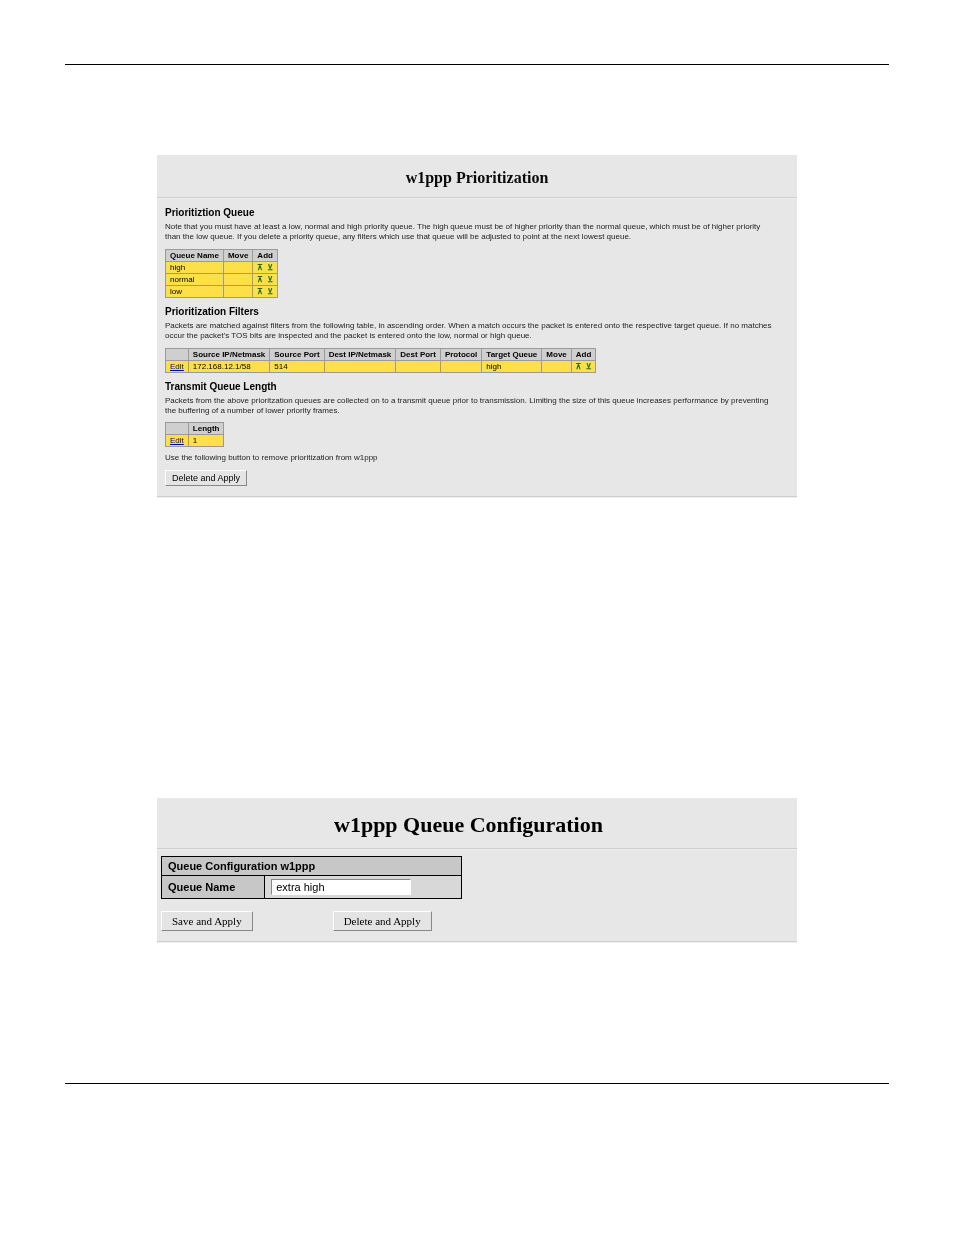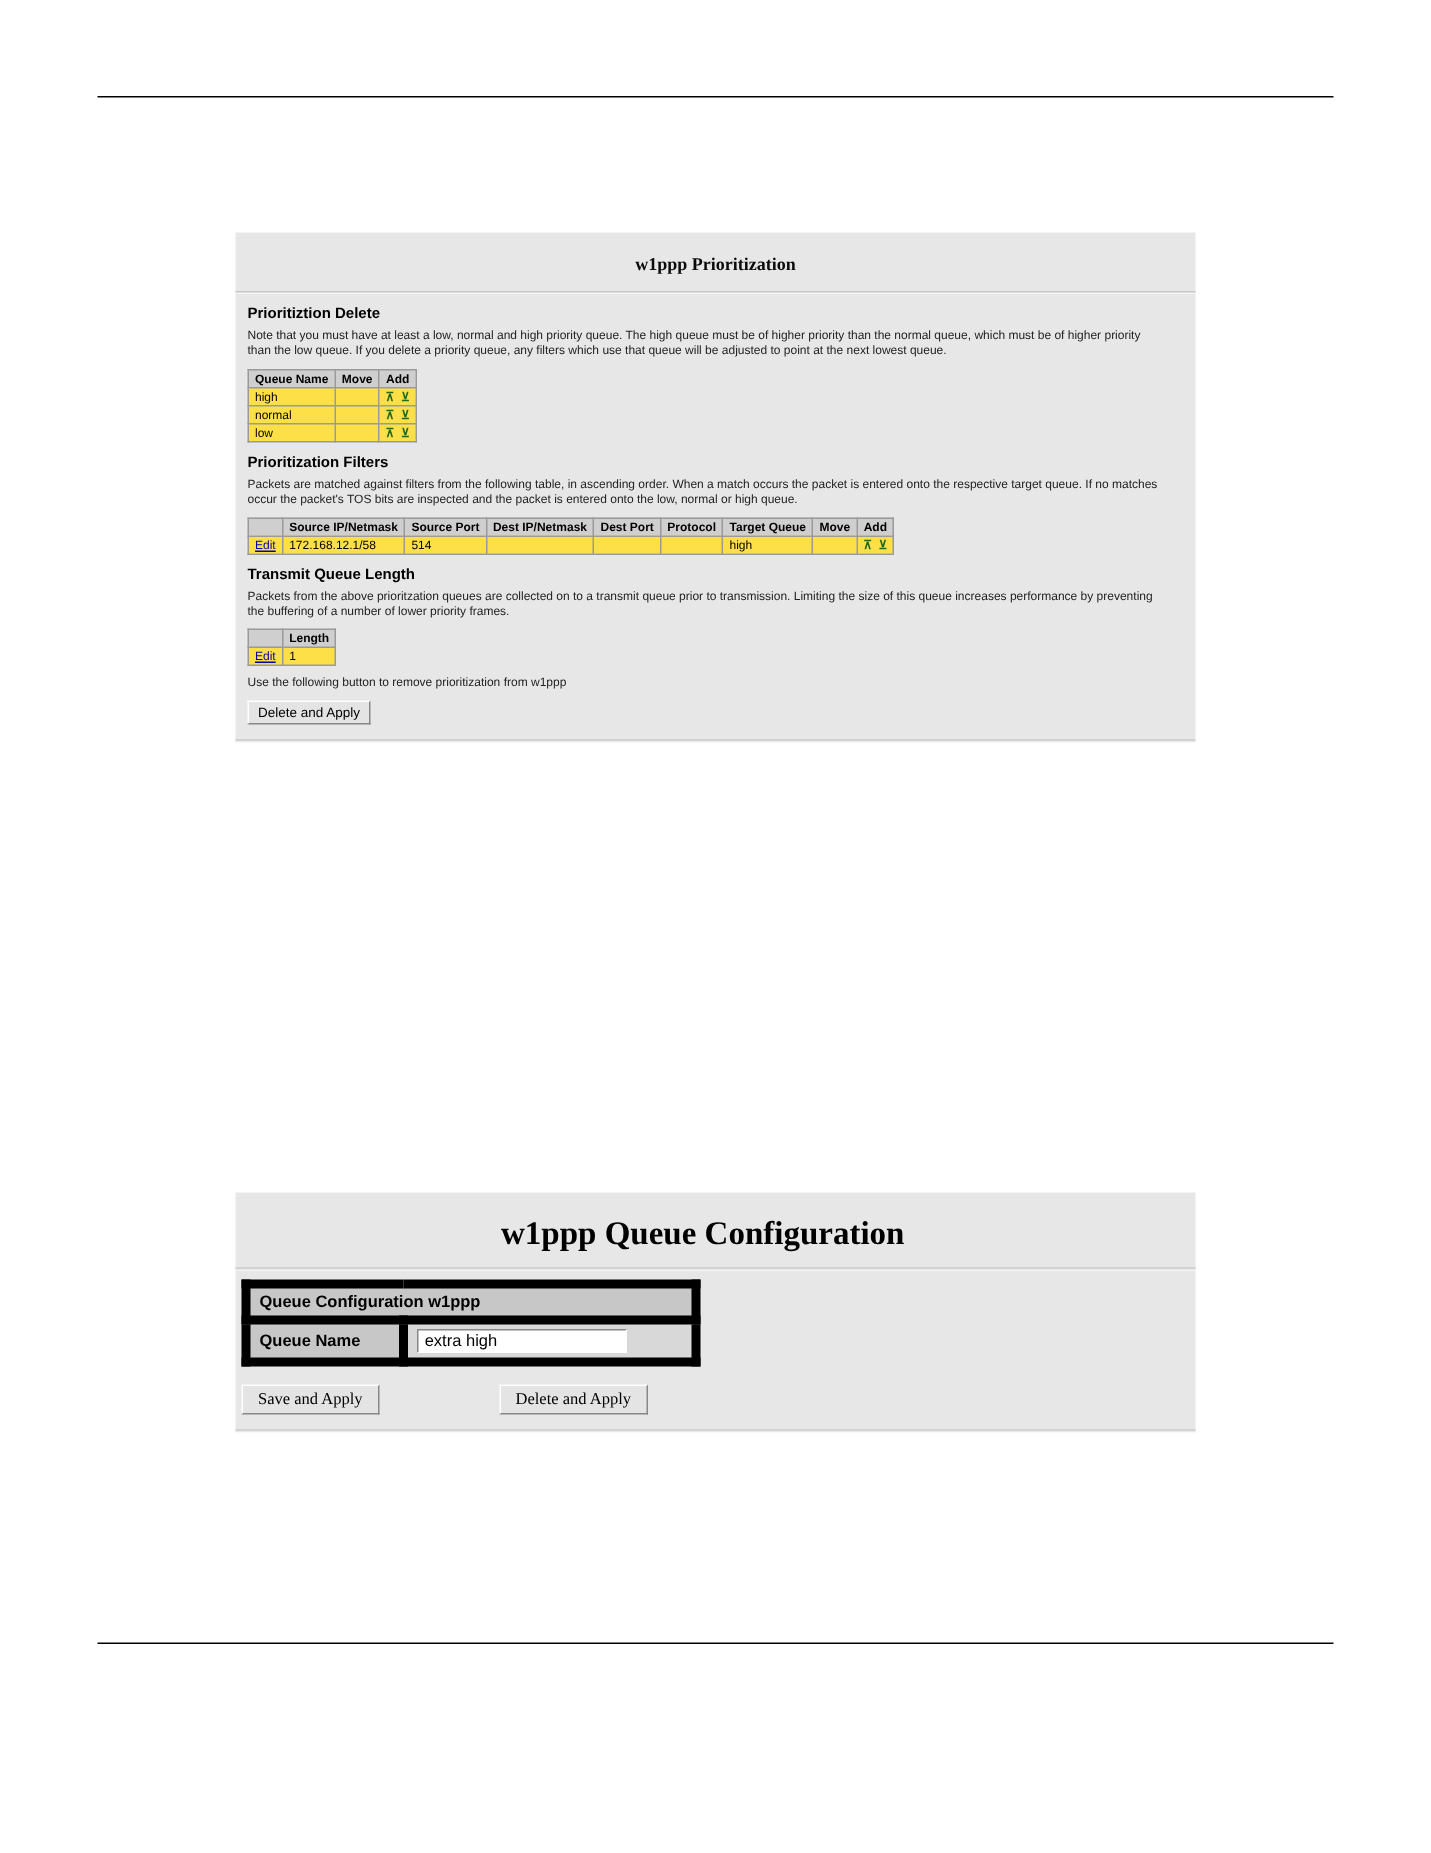--- a/index.html
+++ b/index.html
@@ -22,21 +22,21 @@
     margin: 0 auto;
     width: 640px;
     background: #e7e7e7;
     border: 0;
     font-size: 9px;
   }
   .panel .title {
     text-align: center;
     font-family: Georgia, 'Times New Roman', serif;
     font-weight: bold;
-    font-size: 12px;
+    font-size: 16px;
     padding: 14px 0 10px 0;
     color: #0b0b0b;
   }
   .hr-thin {
     height: 2px;
     background: linear-gradient(#bdbdbd, #ffffff);
   }
   .section-h {
     font-weight: bold;
     font-size: 10px;
@@ -106,21 +106,21 @@
     font-weight: bold;
     font-size: 22px;
     padding: 14px 17px 10px 0;
   }
   table.cfgtbl {
     border-collapse: collapse;
     font-size: 11px;
     margin: 6px 0 6px 4px;
   }
   table.cfgtbl td, table.cfgtbl th {
-    border: 6px solid #000000;
+    border: 1px solid #000000;
     padding: 3px 6px;
     background: #d8d8d8;
     text-align: left;
   }
   table.cfgtbl th {
     background: #c7c7c7;
     font-weight: bold;
   }
   input.txt {
     font-family: Verdana, Arial, sans-serif;
@@ -155,21 +155,21 @@
 
 <div class="page-rule-top"></div>
 <div class="spacer-mid"></div>
 
 <div class="panel">
   <div class="title">w1ppp Prioritization</div>
   <div class="hr-thin"></div>
   <div class="content">
 
     
-    <div class="section-h">Prioritiztion Delete</div>
+    <div class="section-h">Prioritiztion Queue</div>
     <div class="body-text">Note that you must have at least a low, normal and high priority queue. The high queue must be of higher priority than the normal queue, which must be of higher priority than the low queue. If you delete a priority queue, any filters which use that queue will be adjusted to point at the next lowest queue.</div>
     <table class="gridtbl">
       <tbody>
           <tr>
         <th>Queue Name</th>
         <th>Move</th>
         <th>Add</th>
       </tr>
       <tr>
         <td>high</td>

